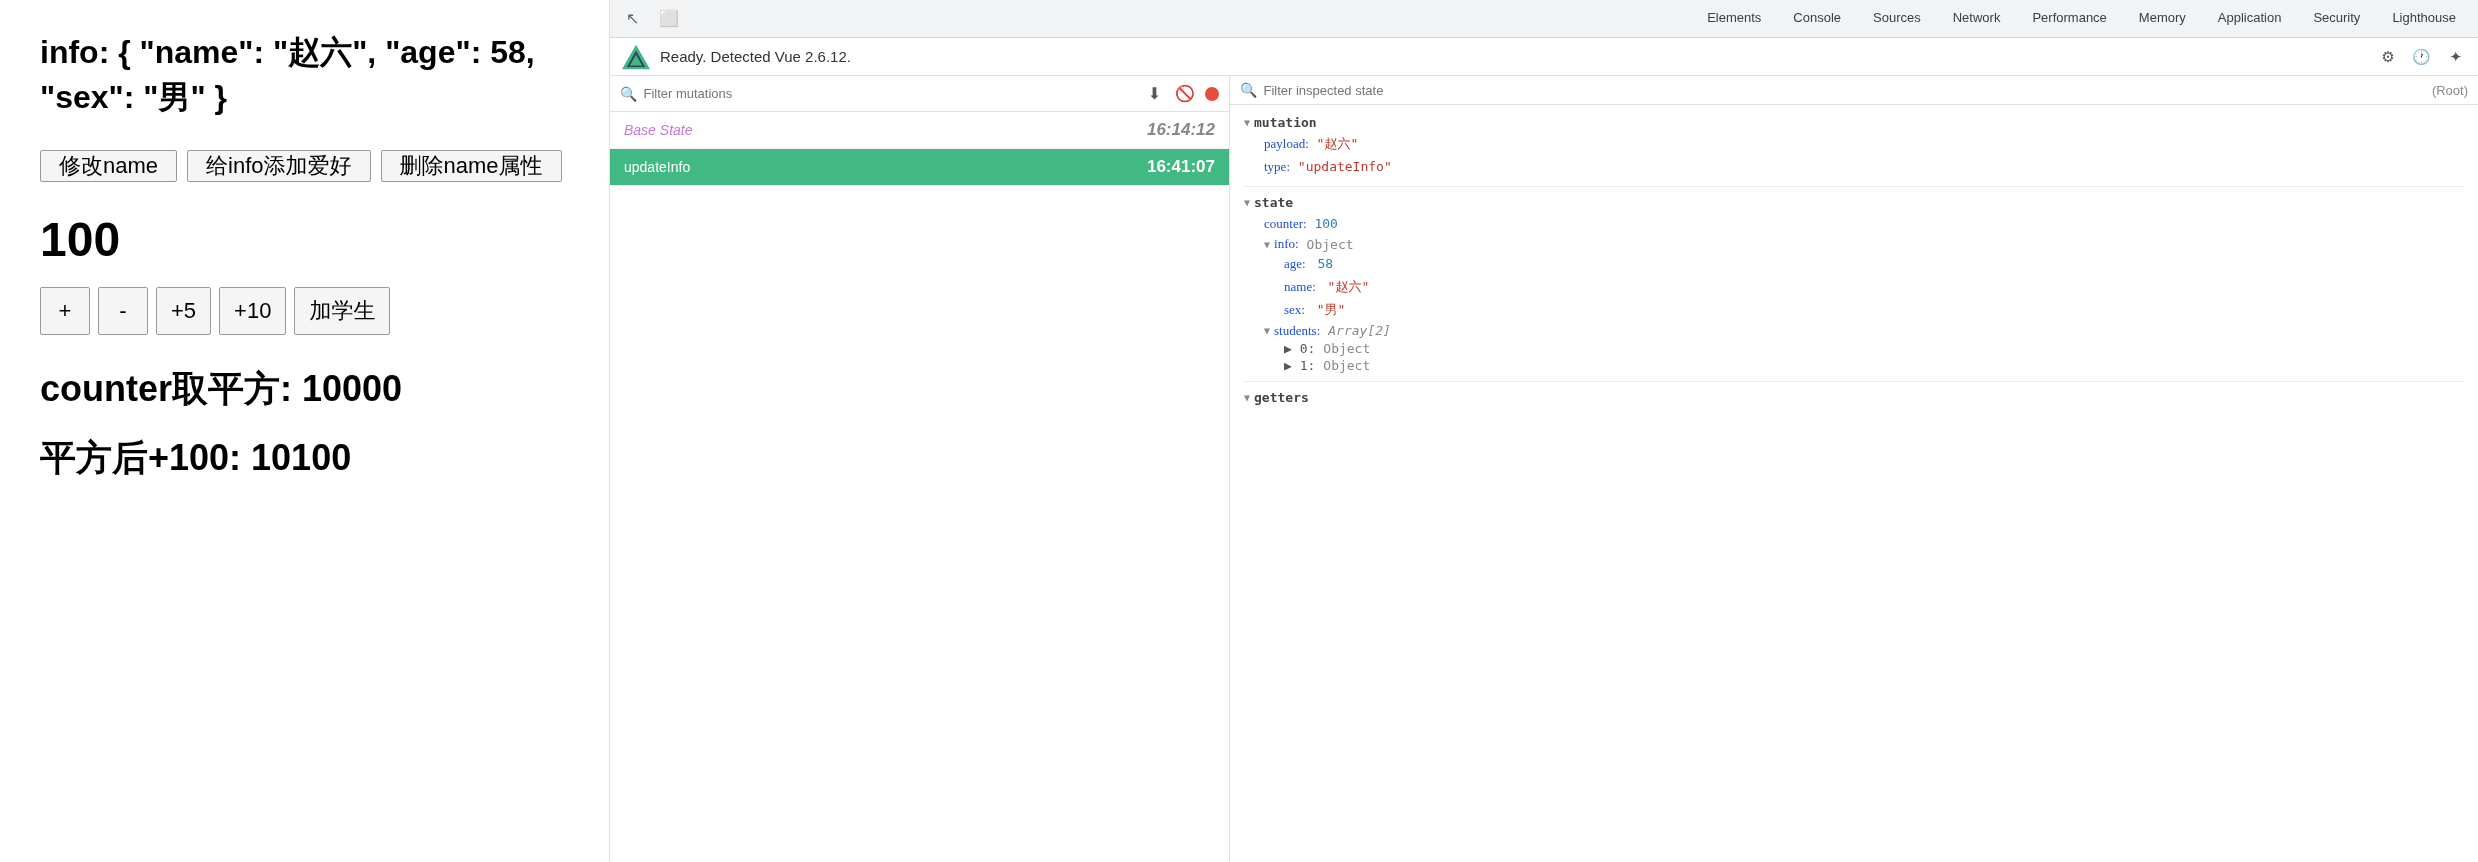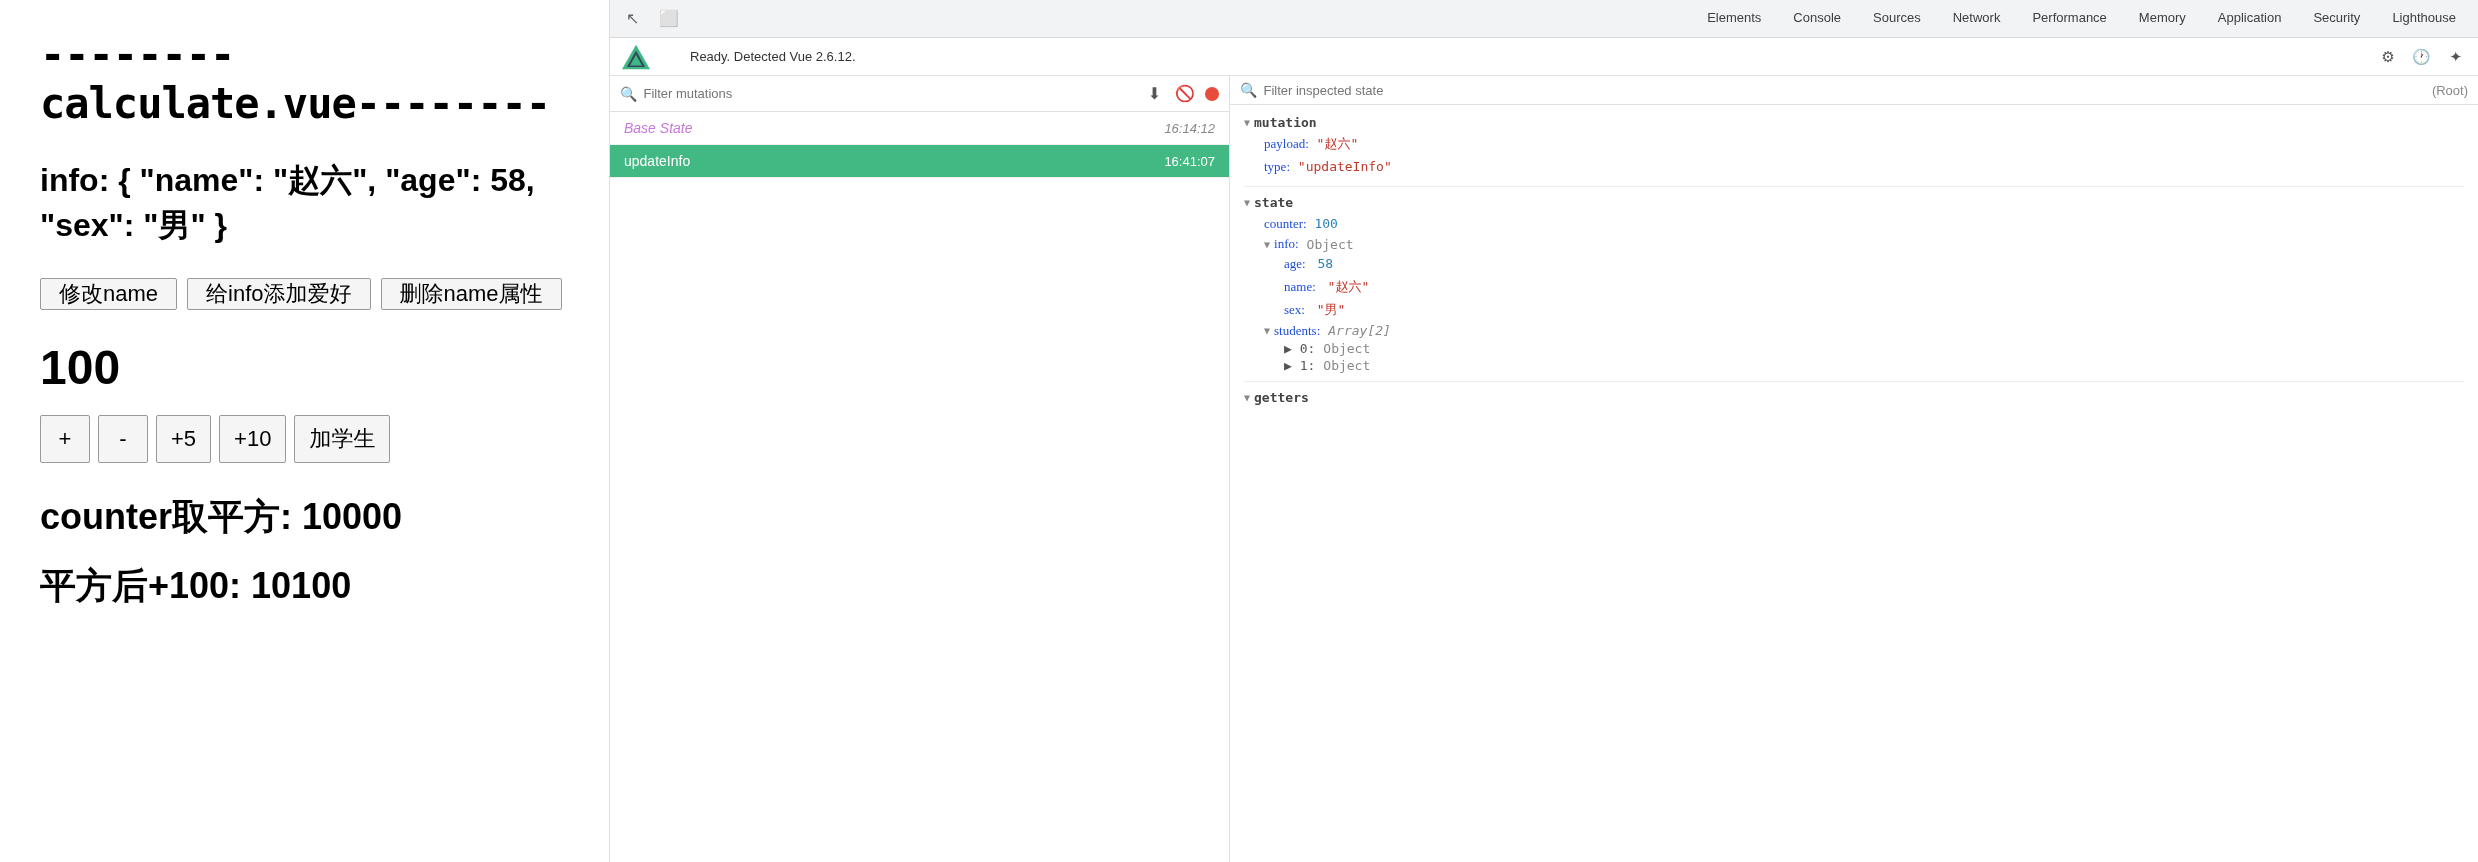--- a/index.html
+++ b/index.html
@@ -132,24 +132,23 @@
       gap: 10px;
       flex-shrink: 0;
       background: #fff;
     }
     .vue-logo {
       width: 28px;
       height: 28px;
       flex-shrink: 0;
     }
     .vue-status-text {
-      font-size: 13px;
+      font-size: 15px;
       color: #333;
       flex: 1;
-      margin-left: 30px;
     }
     .vue-header-icons {
       display: flex;
       gap: 10px;
       align-items: center;
     }
     .vue-icon-btn {
       cursor: pointer;
       font-size: 15px;
       color: #555;
@@ -221,22 +220,23 @@
       background: #42b883;
       color: #fff;
     }
     .mutation-item.active .mutation-time {
       color: #fff;
     }
     .mutation-name {
       font-size: 14px;
     }
     .mutation-time {
-      font-size: 13px;
+      font-size: 17px;
       color: #888;
+      font-weight: bold;
     }
 
     
     .state-panel {
       flex: 1;
       display: flex;
       flex-direction: column;
       overflow: hidden;
     }
     .state-search-bar {
@@ -310,21 +310,20 @@
     .section-divider {
       border: none;
       border-top: 1px solid #eee;
       margin: 8px 0;
     }
   </style>
 </head>
 <body>
 
 <div id="left-panel">
-  <div class="page-title">--------calculate.vue--------</div>
   <div class="info-block">
     <span>info: { "name": "赵六", "age": 58,</span><br>
     <span>"sex": "男" }</span>
   </div>
   <div class="button-row">
     <button class="btn">修改name</button>
     <button class="btn">给info添加爱好</button>
     <button class="btn">删除name属性</button>
   </div>
   <div class="counter-value">100</div>

